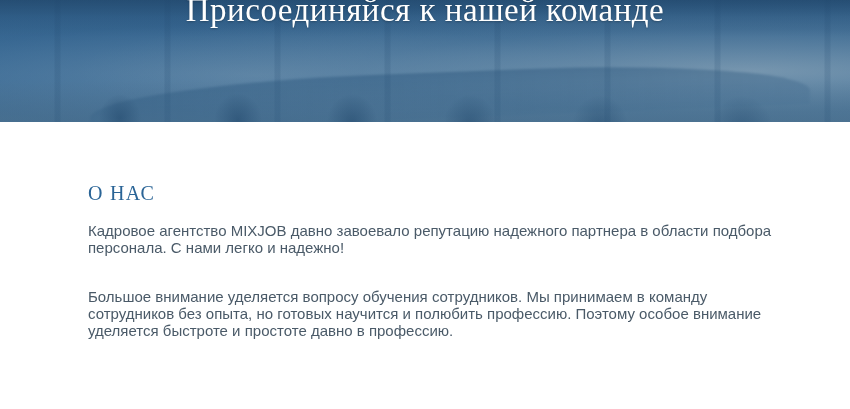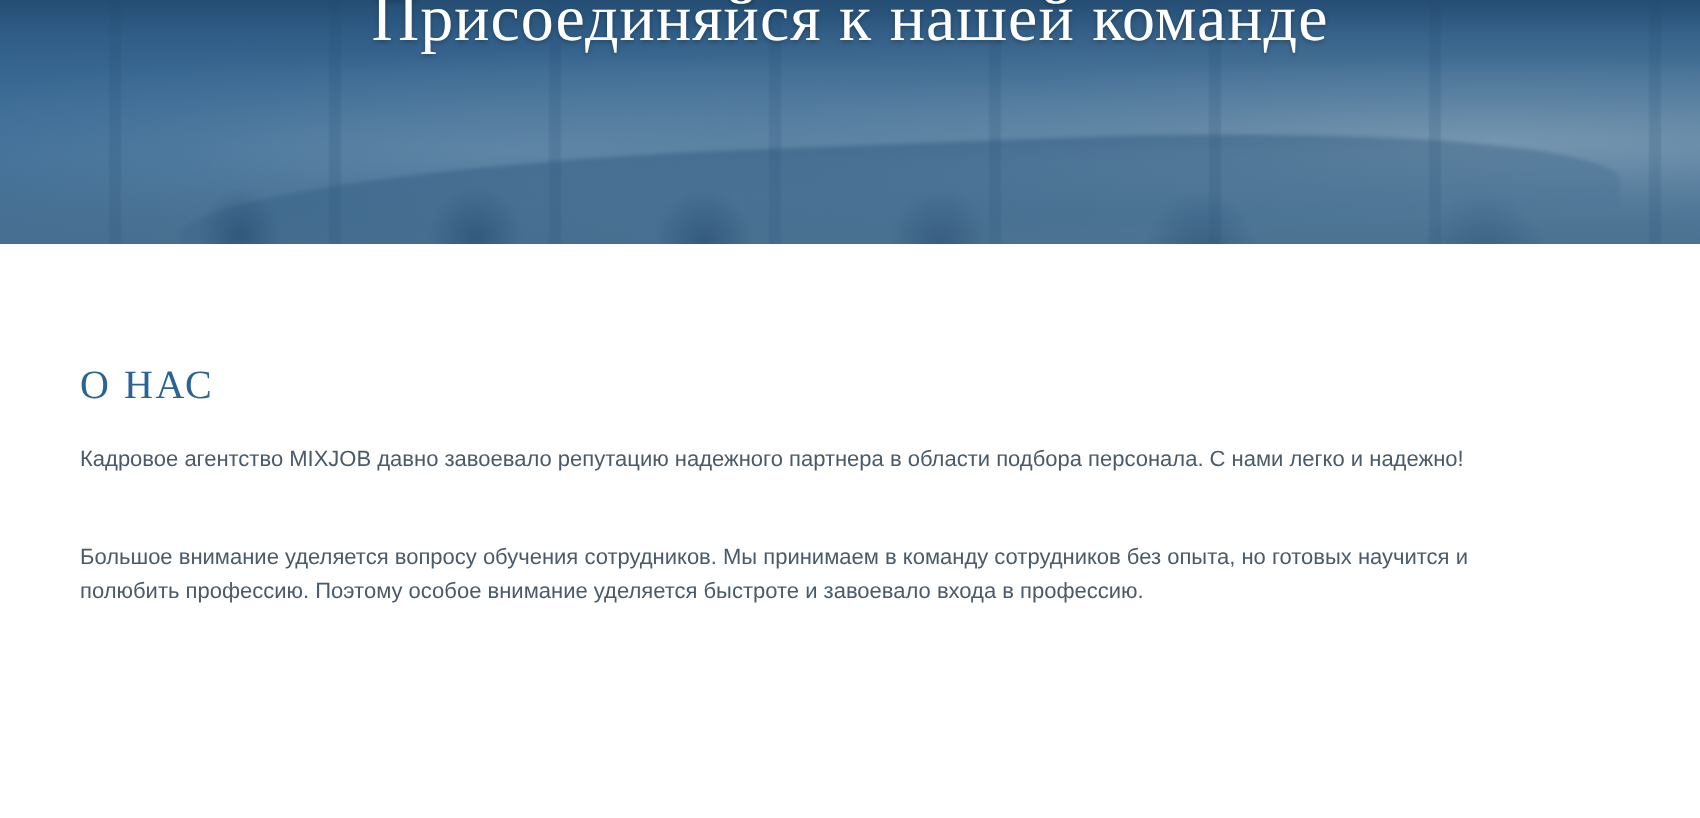--- a/index.html
+++ b/index.html
@@ -105,38 +105,38 @@
 
   
   .content {
     position: absolute;
     top: 131px;
     left: 0;
     width: 850px;
     background: #ffffff;
   }
   .inner {
-    padding-left: 40px;
+    padding-left: 88px;
     padding-right: 72px;
     padding-top: 51px;
   }
   .section {
     margin-bottom: 0;
   }
   .section-heading {
     color: #2a6496;
     font-family: "Liberation Serif", serif;
     font-size: 20px;
     letter-spacing: 1.3px;
     margin: 0 0 17px 0;
     font-weight: normal;
   }
   .section-body {
     color: #4a5a68;
-    font-size: 11px;
+    font-size: 15px;
     line-height: 17px;
     margin: 0;
     max-width: 700px;
   }
   .gap-1 { height: 32px; }
   .gap-2 { height: 31px; }
 </style>
 </head>
 <body>
 
@@ -155,21 +155,21 @@
     <div class="inner">
 
       <div class="section">
         <h2 class="section-heading">О НАС</h2>
         <p class="section-body">Кадровое агентство MIXJOB давно завоевало репутацию надежного партнера в области подбора персонала.  С нами легко и надежно!</p>
       </div>
 
       <div class="gap-1"></div>
 
       <div class="section">
-        <p class="section-body">Большое внимание уделяется вопросу обучения сотрудников. Мы принимаем в команду сотрудников без опыта, но готовых научится и полюбить профессию. Поэтому особое внимание уделяется быстроте и завоевало входа в профессию.</p>
+        <p class="section-body">Большое внимание уделяется вопросу обучения сотрудников. Мы принимаем в команду сотрудников без опыта, но готовых научится и полюбить профессию. Поэтому особое внимание уделяется быстроте и простоте давно в профессию.</p>
       </div>
 
       <div class="gap-2"></div>
 
 
     </div>
   </div>
 
 </div>
 

